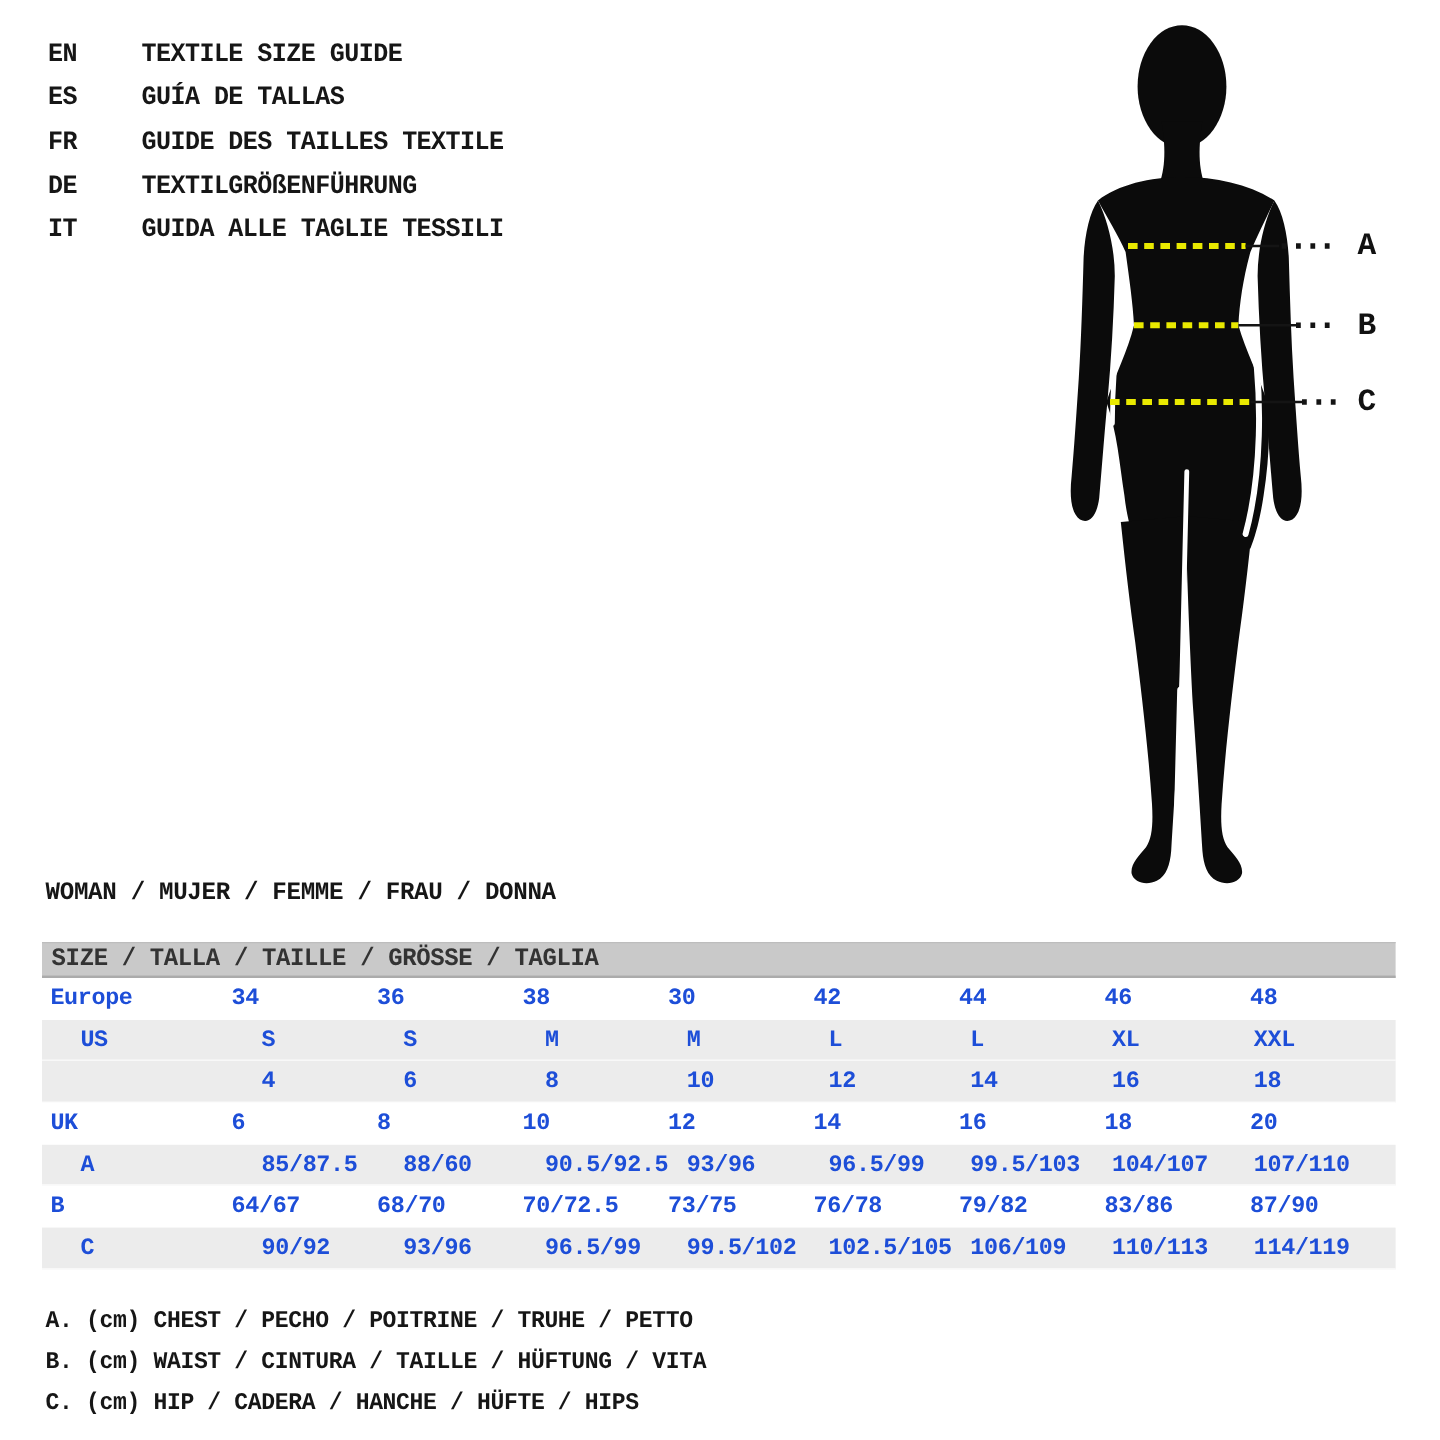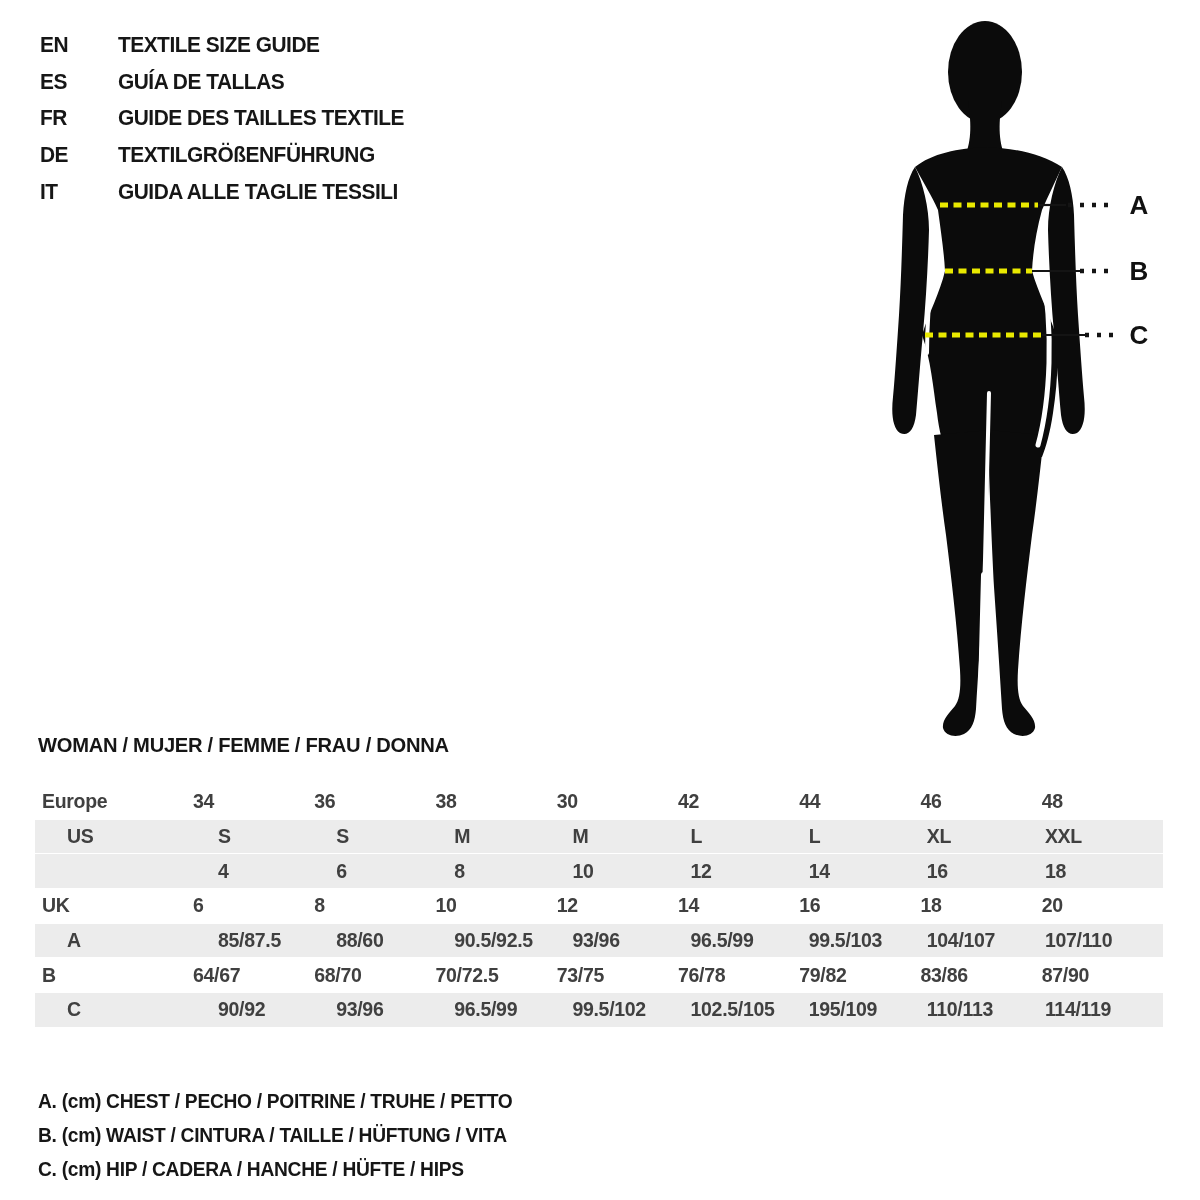--- a/index.html
+++ b/index.html
@@ -6,21 +6,21 @@
     --header-bg:#c9c9c9;
     --row-bg:#ececec;
     --sil:#0b0b0b;
     --dash-y:#e9e900;
     --dot-k:#141414;
   }
   *{box-sizing:border-box;}
   body{margin:0;background:#ffffff;}
   .canvas{
     position:relative;width:1200px;height:1200px;background:#ffffff;
-    font-family:Liberation Sans, sans-serif;color:#161616;overflow:hidden;
+    font-family:Liberation Mono, monospace;color:#161616;overflow:hidden;
   }
   
   .lang-list{position:absolute;left:40px;top:27px;}
   .lang-row{display:flex;height:36.6px;align-items:center;transform:scaleX(0.95);transform-origin:left center;}
   .lang-code{width:82px;font-weight:bold;font-size:22px;letter-spacing:-0.5px;}
   .lang-label{font-weight:bold;font-size:22px;letter-spacing:-0.5px;white-space:nowrap;}
   
   .figure-wrap{position:absolute;left:870px;top:15px;width:250px;height:730px;}
   .sil{fill:var(--sil);}
   .gap{stroke:#ffffff;fill:none;stroke-linecap:round;}
@@ -41,21 +41,21 @@
   .t-header{
     height:30px;background:var(--header-bg);display:flex;align-items:center;
     padding-left:8px;border-top:1px solid #bdbdbd;border-bottom:2px solid #ababab;
   }
   .t-header span{
     font-weight:bold;font-size:21px;color:#333;letter-spacing:-0.3px;
     transform:scaleX(0.95);transform-origin:left center;white-space:nowrap;
   }
   .t-row{
     display:flex;height:34.7px;align-items:center;border-bottom:1px solid #ffffff;
-    font-weight:bold;font-size:19.5px;color:#404040;letter-spacing:-0.3px;
+    font-weight:bold;font-size:19.5px;color:#1d4ed8;letter-spacing:-0.3px;
   }
   .t-row.shaded{background:var(--row-bg);padding-left:25px;}
   .t-label{width:158px;padding-left:7px;}
   .t-cell{flex:1;}
   
   .legend{position:absolute;left:38px;top:1084px;}
   .legend-line{
     height:34.2px;display:flex;align-items:center;font-weight:bold;font-size:20px;
     letter-spacing:-0.3px;transform:scaleX(0.96);transform-origin:left center;white-space:nowrap;
   }
@@ -146,20 +146,23 @@
   </div>
   <div id="markers">
       <div class="marker-label" style="top: 188px;">A</div>
       <div class="marker-label" style="top: 254px;">B</div>
       <div class="marker-label" style="top: 318px;">C</div>
     </div>
 
   <div class="woman-line">WOMAN / MUJER / FEMME / FRAU / DONNA</div>
 
   <div class="size-table">
+    <div class="t-header">
+      <span>SIZE / TALLA / TAILLE / GRÖSSE / TAGLIA</span>
+    </div>
     <div id="table-rows">
         <div class="t-row">
           <div class="t-label">Europe</div>
           <div class="t-cell">34</div>
           <div class="t-cell">36</div>
           <div class="t-cell">38</div>
           <div class="t-cell">30</div>
           <div class="t-cell">42</div>
           <div class="t-cell">44</div>
           <div class="t-cell">46</div>
@@ -220,21 +223,21 @@
           <div class="t-cell">83/86</div>
           <div class="t-cell">87/90</div>
         </div>
         <div class="t-row shaded">
           <div class="t-label">C</div>
           <div class="t-cell">90/92</div>
           <div class="t-cell">93/96</div>
           <div class="t-cell">96.5/99</div>
           <div class="t-cell">99.5/102</div>
           <div class="t-cell">102.5/105</div>
-          <div class="t-cell">195/109</div>
+          <div class="t-cell">106/109</div>
           <div class="t-cell">110/113</div>
           <div class="t-cell">114/119</div>
         </div>
       </div>
   </div>
 
   <div class="legend" id="legend">
       <div class="legend-line">A. (cm) CHEST / PECHO / POITRINE / TRUHE / PETTO</div>
       <div class="legend-line">B. (cm) WAIST / CINTURA / TAILLE / HÜFTUNG / VITA</div>
       <div class="legend-line">C. (cm) HIP / CADERA / HANCHE / HÜFTE / HIPS</div>

